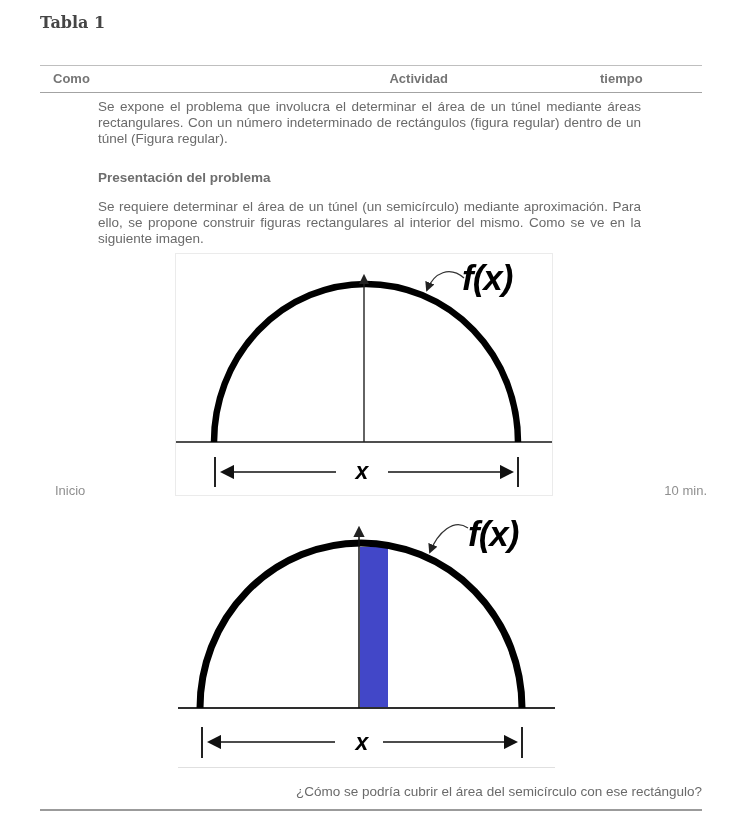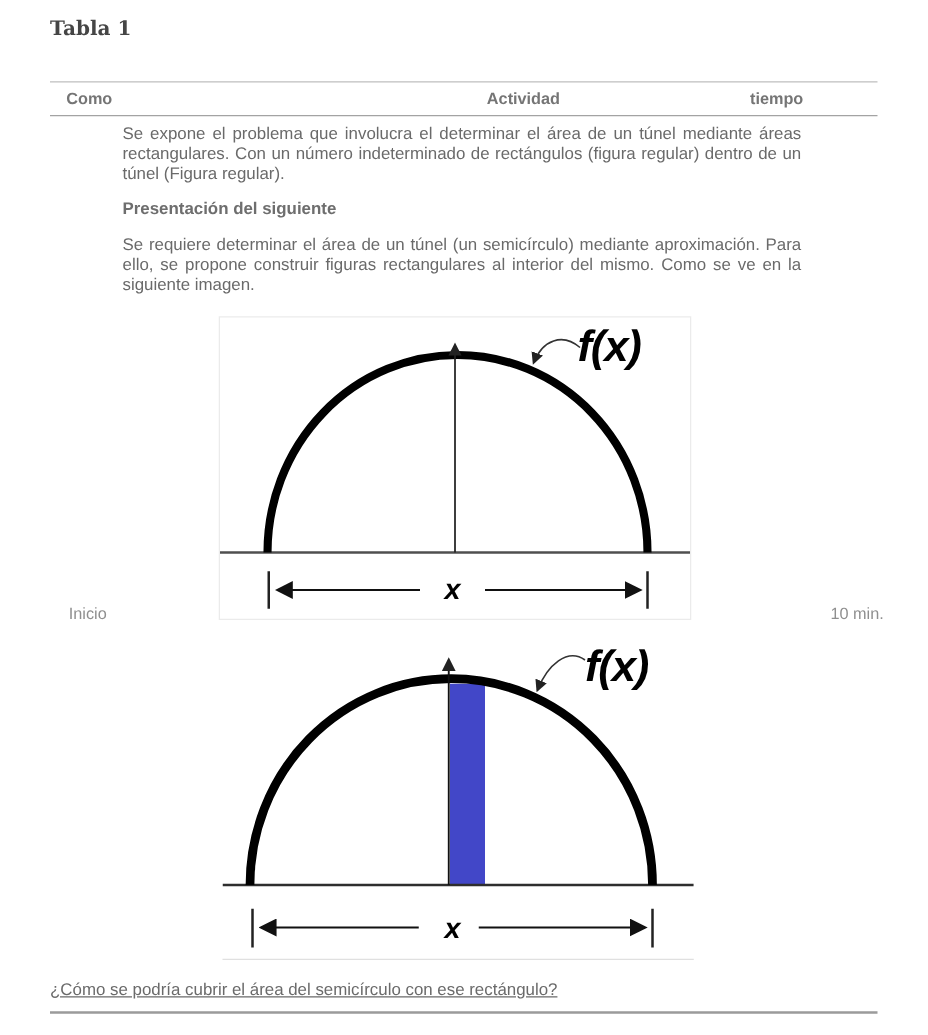--- a/index.html
+++ b/index.html
@@ -19,62 +19,62 @@
   .th{font-size:13px;font-weight:bold;color:#757575;top:71px;}
   .th-etapa{left:53px;}
   .th-actividad{left:248px;width:200px;text-align:right;}
   .th-tiempo{left:600px;width:93px;text-align:left;}
   .cell-side{font-size:13px;color:#8f8f8f;top:443px;margin-top:40px;}
   .cell-etapa{left:55px;}
   .cell-tiempo{left:620px;width:87px;text-align:right;}
   .actividad-cell{left:98px;top:99px;width:543px;font-size:13.5px;
     line-height:16.2px;color:#6a6a6a;}
   .actividad-cell p{margin:0;text-align:justify;}
-  .actividad-cell p.para1{margin-bottom:11px;}
+  .actividad-cell p.para1{margin-bottom:22px;}
   .actividad-cell p.subhead{margin-bottom:13px;font-weight:bold;color:#6e6e6e;text-align:left;}
   .figure{background:#ffffff;}
   .figure1{left:175px;top:253px;width:376px;height:241px;border:1px solid #ebebeb;}
   .figure2{left:178px;top:510px;width:377px;height:257px;border-bottom:1px solid #e0e0e0;}
   .figure svg{position:absolute;left:0;top:0;}
   .fx-label{
     font-weight:bold;font-style:italic;font-size:35px;color:#000;
     letter-spacing:-1px;line-height:1;
   }
   .x-dim-label{
     font-weight:bold;font-style:italic;font-size:23px;color:#000;
     text-align:center;line-height:1;
   }
   .fig1-fx{left:286px;top:6px;}
   .fig2-fx{left:290px;top:6px;}
   .fig1-x{left:166px;top:206px;width:40px;}
   .fig2-x{left:164px;top:221px;width:40px;}
   .caption{
-    left:40px;top:784px;width:662px;text-align:left;
-    font-size:13.5px;color:#6a6a6a;text-decoration:underline;
+    left:40px;top:784px;width:662px;text-align:right;
+    font-size:13.5px;color:#6a6a6a;
   }
 </style>
 </head>
 <body>
 
 <div class="abs page-title">Tabla 1</div>
 
 <div class="abs rule rule-top"></div>
 
 <div class="abs th th-etapa">Como</div>
 <div class="abs th th-actividad">Actividad</div>
 <div class="abs th th-tiempo">tiempo</div>
 
 <div class="abs rule rule-header"></div>
 
 <div class="abs cell-side cell-etapa">Inicio</div>
 <div class="abs cell-side cell-tiempo">10 min.</div>
 
 <div class="abs actividad-cell">
   <p class="para1">Se expone el problema que involucra el determinar el área de un túnel mediante áreas rectangulares. Con un número indeterminado de rectángulos (figura regular) dentro de un túnel (Figura regular).</p>
-  <p class="subhead">Presentación del siguiente</p>
+  <p class="subhead">Presentación del problema</p>
   <p>Se requiere determinar el área de un túnel (un semicírculo) mediante aproximación. Para ello, se propone construir figuras rectangulares al interior del mismo. Como se ve en la siguiente imagen.</p>
 </div>
 
 <div class="abs figure figure1">
   <svg width="376" height="241" viewBox="0 0 376 241">
     <defs>
       <marker id="f1-arr" viewBox="0 0 10 10" refX="8.5" refY="5" markerWidth="9" markerHeight="9" orient="auto-start-reverse">
         <path d="M0,0 L10,5 L0,10 z" fill="#111"></path>
       </marker>
       <marker id="f1-arr-s" viewBox="0 0 10 10" refX="8" refY="5" markerWidth="7.5" markerHeight="7.5" orient="auto-start-reverse">

